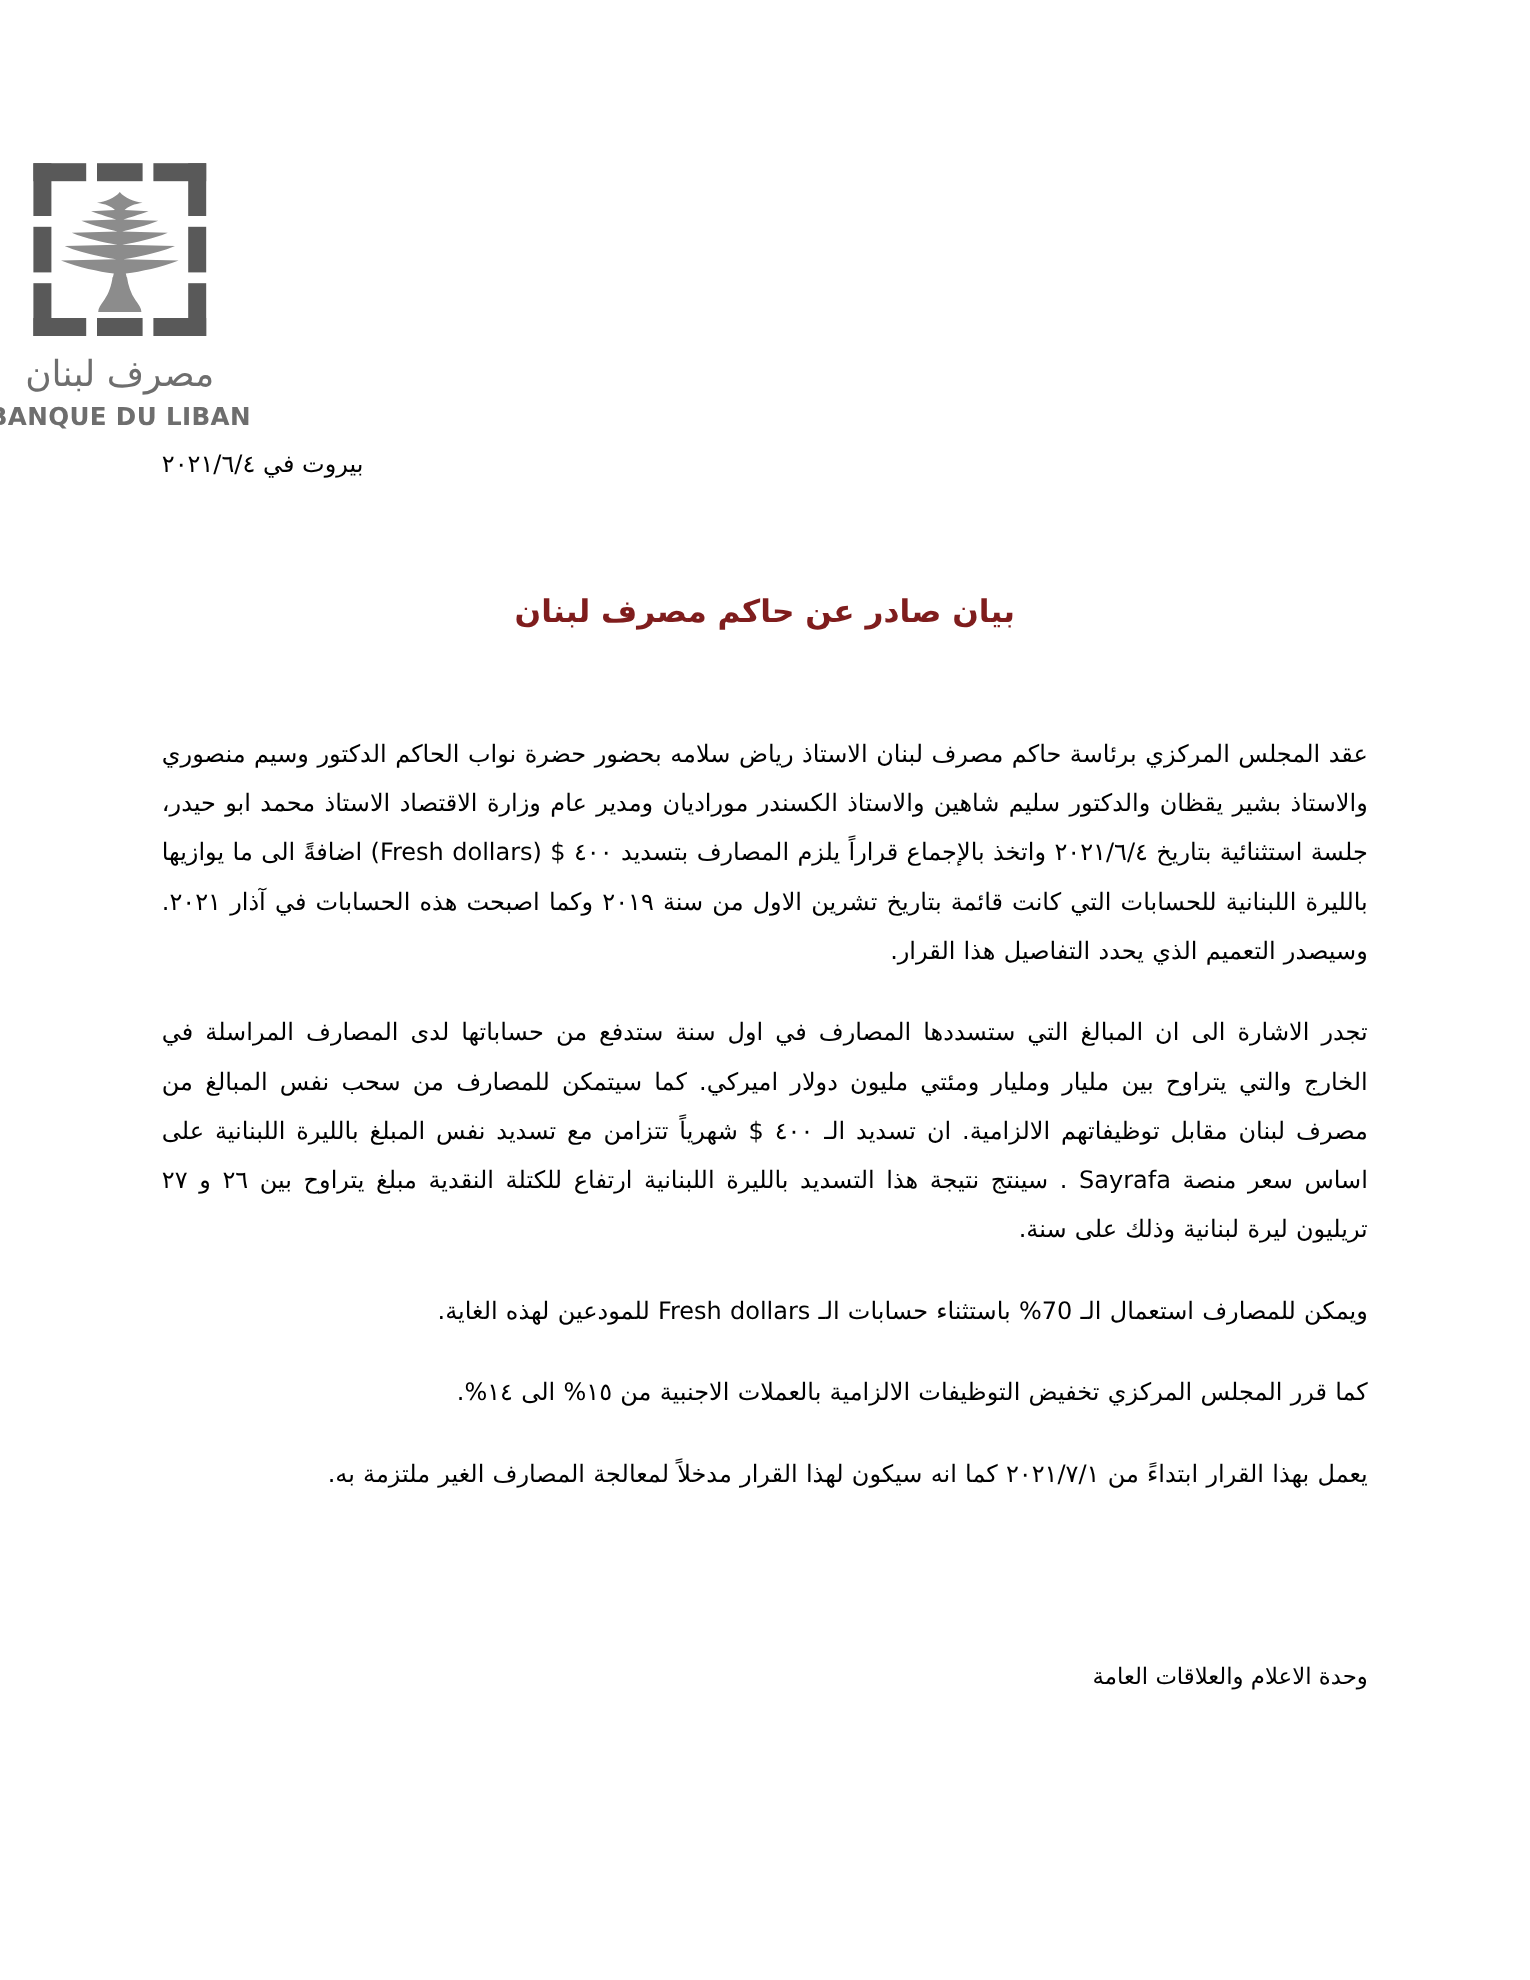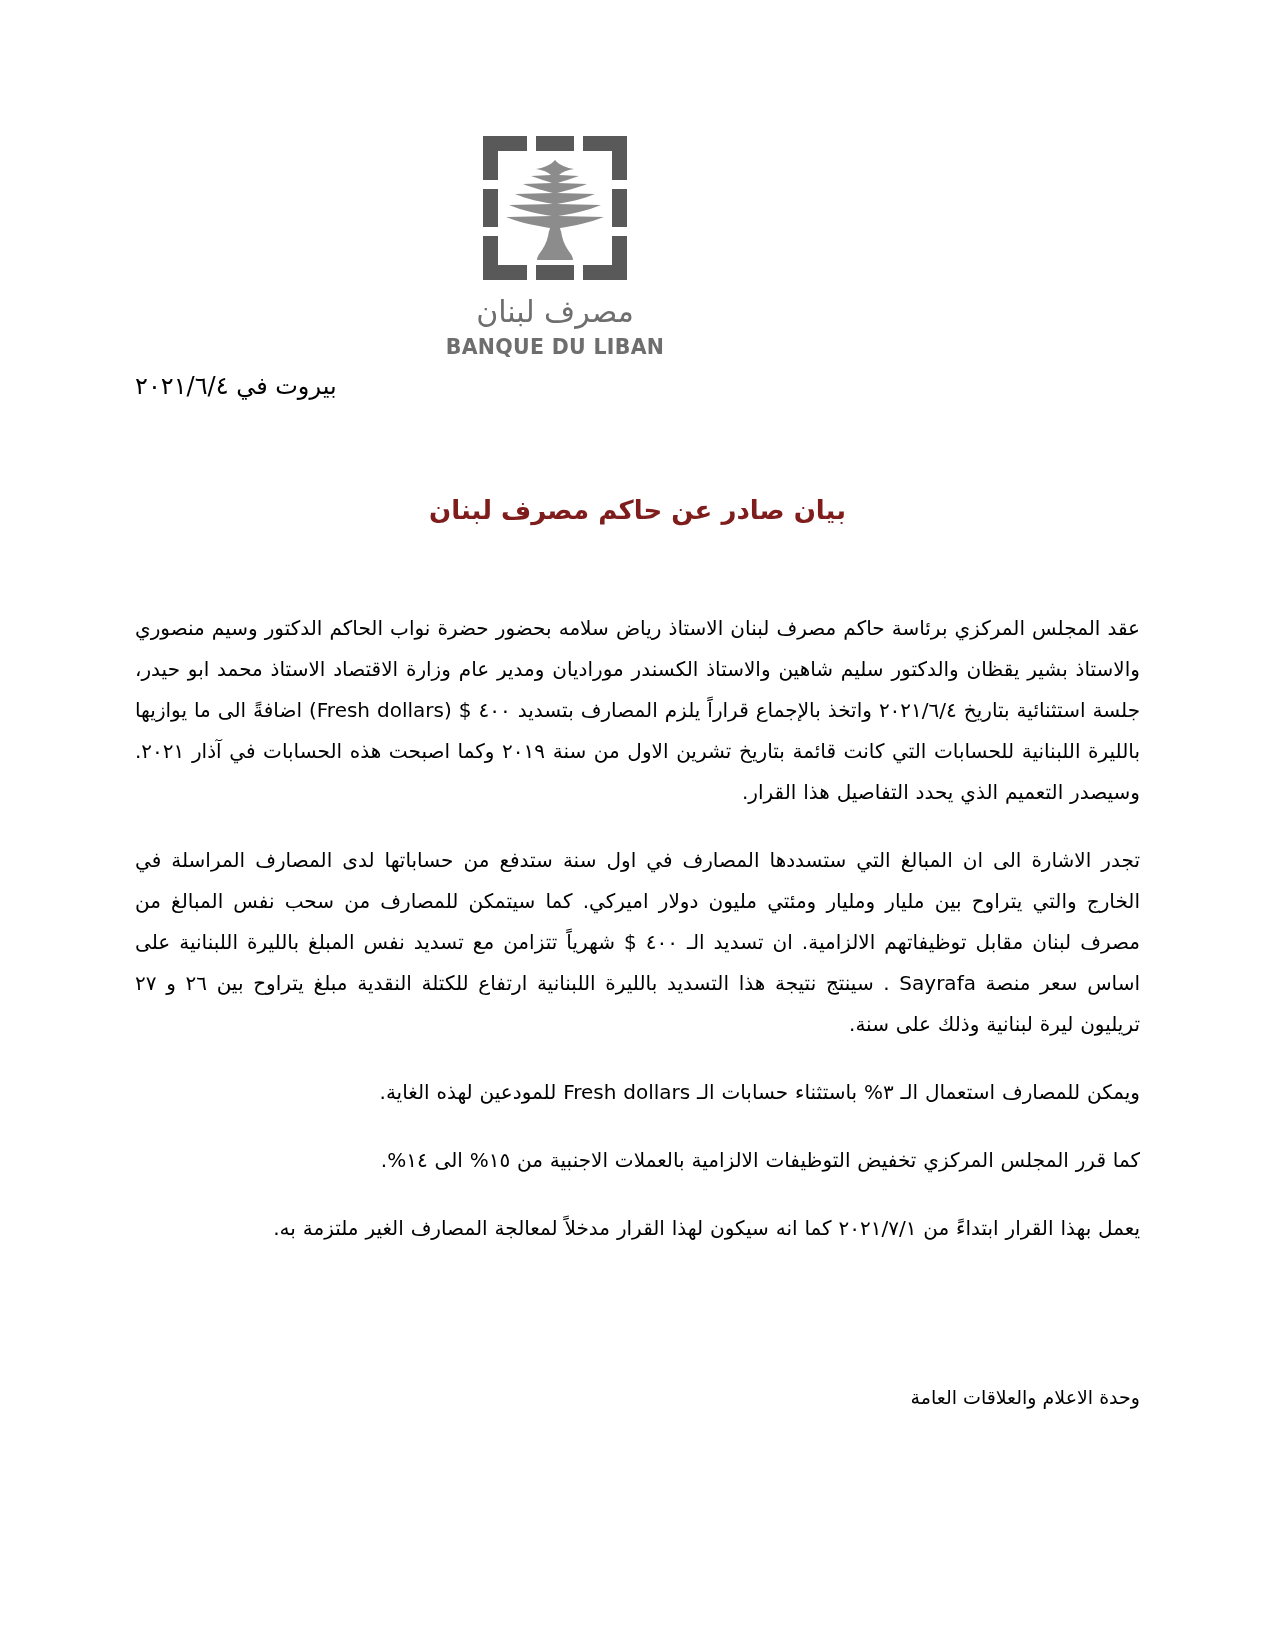--- a/index.html
+++ b/index.html
@@ -26,21 +26,21 @@
 
   
   .logo-block {
     position: absolute;
     top: 132px;
     left: 0;
     width: 1275px;
     height: 215px;
     display: flex;
     flex-direction: column;
-    align-items: center;
+    align-items: flex-end;
     padding-left: 0;
     padding-right: 165px;
     box-sizing: border-box;
   }
 
   .logo-inner {
     display: flex;
     flex-direction: column;
     align-items: center;
     width: 200px;
@@ -84,21 +84,21 @@
   .date-line {
     position: absolute;
     top: 368px;
     right: 0;
     width: 1275px;
     box-sizing: border-box;
     padding: 0 135px;
     direction: rtl;
     text-align: left;
     font-family: "DejaVu Sans", "Liberation Sans", sans-serif;
-    font-size: 24px;
+    font-size: 20px;
     line-height: 36px;
     color: #000;
   }
 
   .doc-title {
     position: absolute;
     top: 490px;
     left: 0;
     width: 1275px;
     box-sizing: border-box;
@@ -231,20 +231,20 @@
     </div>
   </div>
 
   <div class="date-line">بيروت في ٢٠٢١/٦/٤</div>
 
   <div class="doc-title">بيان صادر عن حاكم مصرف لبنان</div>
 
   <div class="body-text">
     <p class="para">عقد المجلس المركزي برئاسة حاكم مصرف لبنان الاستاذ رياض سلامه بحضور حضرة نواب الحاكم الدكتور وسيم منصوري والاستاذ بشير يقظان والدكتور سليم شاهين والاستاذ الكسندر موراديان ومدير عام وزارة الاقتصاد الاستاذ محمد ابو حيدر، جلسة استثنائية بتاريخ ٢٠٢١/٦/٤ واتخذ بالإجماع قراراً يلزم المصارف بتسديد ٤٠٠ $ (Fresh dollars) اضافةً الى ما يوازيها بالليرة اللبنانية للحسابات التي كانت قائمة بتاريخ تشرين الاول من سنة ٢٠١٩ وكما اصبحت هذه الحسابات في آذار ٢٠٢١. وسيصدر التعميم الذي يحدد التفاصيل هذا القرار.</p>
     <p class="para">تجدر الاشارة الى ان المبالغ التي ستسددها المصارف في اول سنة ستدفع من حساباتها لدى المصارف المراسلة في الخارج والتي يتراوح بين مليار ومليار ومئتي مليون دولار اميركي. كما سيتمكن للمصارف من سحب نفس المبالغ من مصرف لبنان مقابل توظيفاتهم الالزامية. ان تسديد الـ ٤٠٠ $ شهرياً تتزامن مع تسديد نفس المبلغ بالليرة اللبنانية على اساس سعر منصة Sayrafa . سينتج نتيجة هذا التسديد بالليرة اللبنانية ارتفاع للكتلة النقدية مبلغ يتراوح بين ٢٦ و ٢٧ تريليون ليرة لبنانية وذلك على سنة.</p>
-    <p class="para">ويمكن للمصارف استعمال الـ ٣% باستثناء حسابات الـ Fresh dollars للمودعين لهذه الغاية.</p>
+    <p class="para">ويمكن للمصارف استعمال الـ 70% باستثناء حسابات الـ Fresh dollars للمودعين لهذه الغاية.</p>
     <p class="para">كما قرر المجلس المركزي تخفيض التوظيفات الالزامية بالعملات الاجنبية من ١٥% الى ١٤%.</p>
     <p class="para">يعمل بهذا القرار ابتداءً من ٢٠٢١/٧/١ كما انه سيكون لهذا القرار مدخلاً لمعالجة المصارف الغير ملتزمة به.</p>
   </div>
 
   <div class="signature">وحدة الاعلام والعلاقات العامة</div>
 
 </div>
 
 </body></html>

